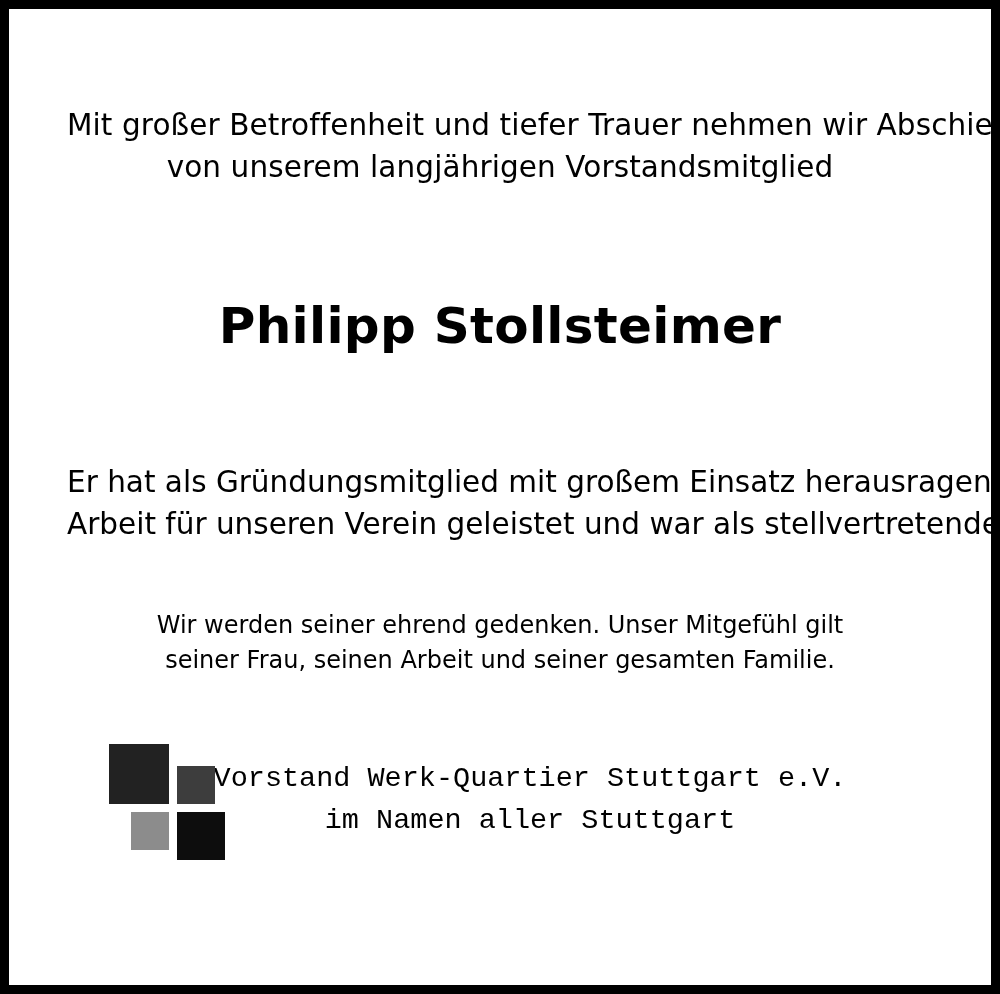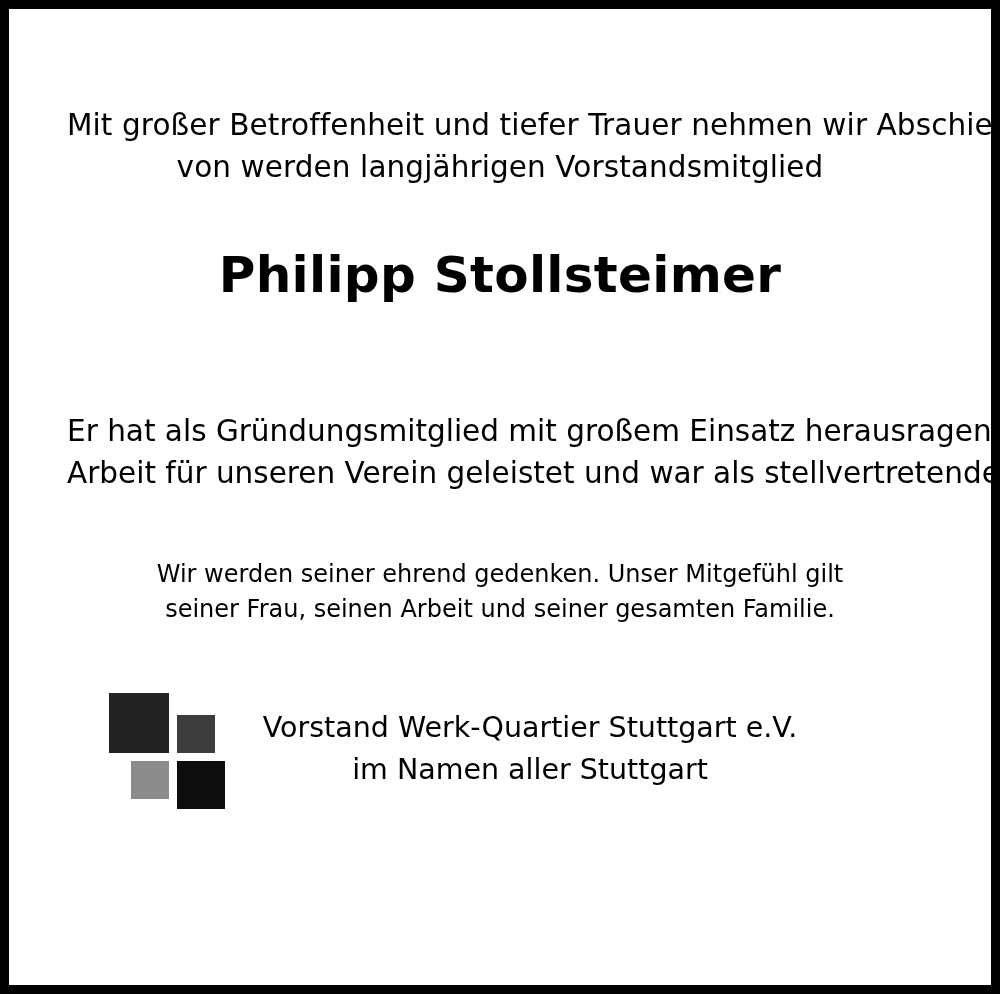--- a/index.html
+++ b/index.html
@@ -40,21 +40,21 @@
   }
   .intro .line {
     display: block;
     white-space: nowrap;
   }
   .name {
     text-align: center;
     font-size: 50px;
     font-weight: bold;
     letter-spacing: 0.3px;
-    margin-top: 57px;
+    margin-top: 108px;
     white-space: nowrap;
   }
   .body-text {
     text-align: center;
     font-size: 29.5px;
     line-height: 1.43;
     margin-top: 106px;
   }
   .body-text .line {
     display: block;
@@ -67,20 +67,21 @@
     margin-top: 63px;
   }
   .memorial .line {
     display: block;
     white-space: nowrap;
   }
   .footer {
     margin-top: 62px;
     position: relative;
     min-height: 130px;
+    font-family: Liberation Mono, monospace;
   }
   .logo {
     position: absolute;
     left: 42px;
     top: 4px;
     width: 128px;
     height: 128px;
   }
   .logo .sq {
     position: absolute;
@@ -102,21 +103,21 @@
   }
 </style>
 </head>
 <body>
 
 <div class="obituary">
   <div class="inner">
 
     <div class="intro">
       <span class="line">Mit großer Betroffenheit und tiefer Trauer nehmen wir Abschied</span>
-      <span class="line">von werden langjährigen Vorstandsmitglied</span>
+      <span class="line">von unserem langjährigen Vorstandsmitglied</span>
     </div>
 
     <div class="name">Philipp Stollsteimer</div>
 
     <div class="body-text">
       <span class="line">Er hat als Gründungsmitglied mit großem Einsatz herausragende</span>
       <span class="line">Arbeit für unseren Verein geleistet und war als stellvertretender</span>
     </div>
 
     <div class="memorial">

